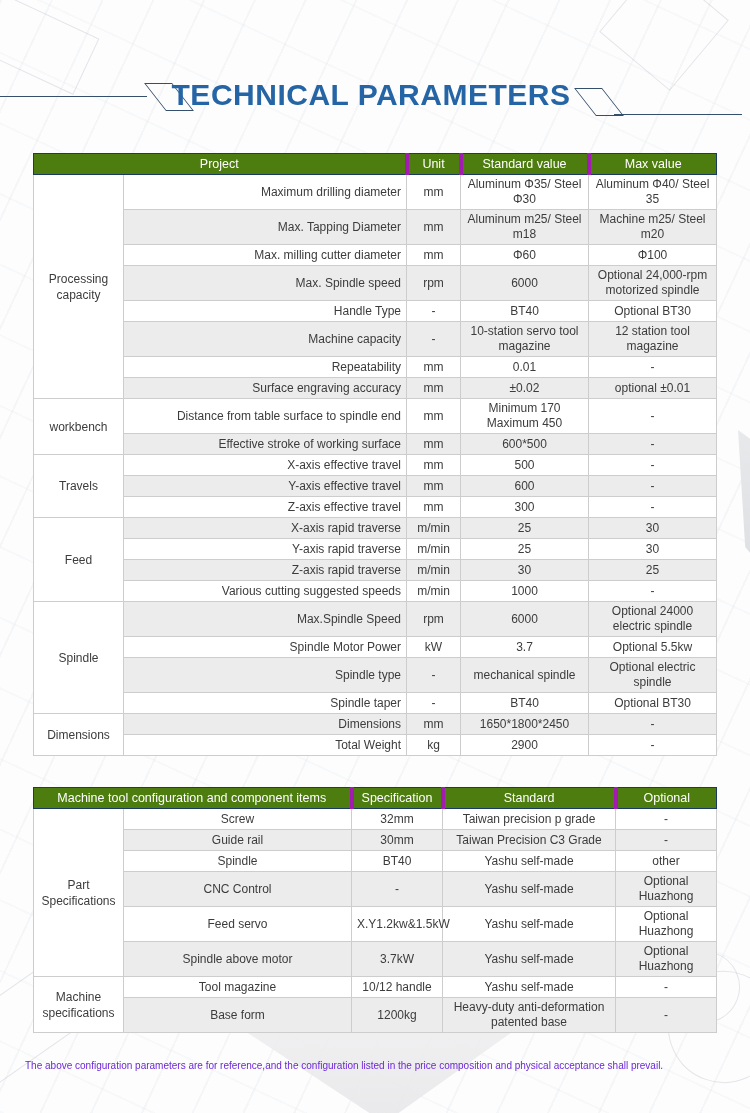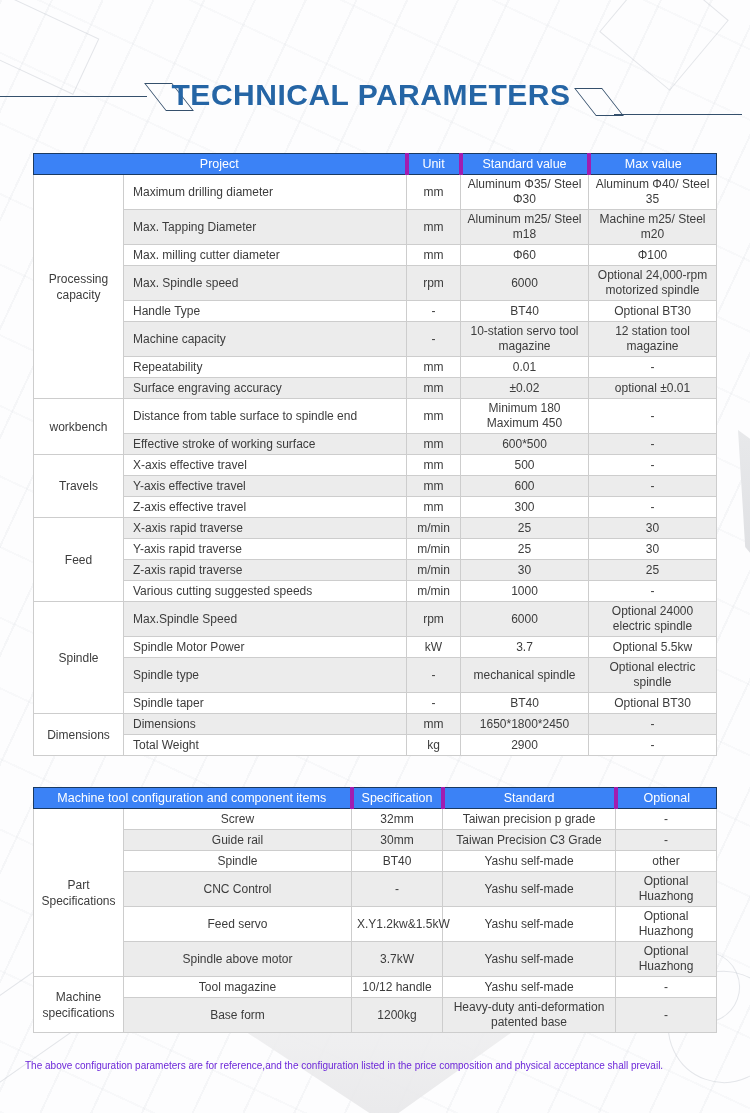--- a/index.html
+++ b/index.html
@@ -57,39 +57,39 @@
   .para.right{left:585px;top:88px;}
   
   table{
     border-collapse:collapse;
     width:683px;margin:0 auto;
     background:#ffffff;
     font-size:12px;
     table-layout:fixed;
   }
   th{
-    background:#3b82f6;color:#ffffff;
+    background:#4d7c0f;color:#ffffff;
     font-weight:normal;font-size:12.5px;
     padding:3px 2px;height:14px;
     border:1px solid #1a3a62;
   }
   th + th{border-left:4px solid #a21caf;}
   td{
     border:1px solid #cdcdcd;
     padding:2px 5px;
     text-align:center;
     height:16px;line-height:15px;
     white-space:pre-line;
     color:#3c3c3c;
   }
   tr.alt td{background:#ececec;}
   td.group-cell{background:#ffffff !important;line-height:16px;}
   tr.group-start td{border-top:1px solid #9d9d9d;}
   table{border:1px solid #b9b9b9;}
-  #table1 td.name-cell{text-align:left;padding-left:9px;}
+  #table1 td.name-cell{text-align:right;padding-left:9px;}
   #table1{margin-top:21px;}
   #table2{margin-top:31px;}
   
   .footnote{
     width:700px;margin:21px auto 0 auto;
     font-size:10px;line-height:23px;color:#6d28d9;
   }
 </style>
 </head>
 <body>
@@ -177,21 +177,21 @@
         <tr class="alt">
           <td class="name-cell">Surface engraving accuracy</td>
           <td>mm</td>
           <td>±0.02</td>
           <td>optional ±0.01</td>
         </tr>
         <tr class="group-start">
           <td rowspan="2" class="group-cell">workbench</td>
           <td class="name-cell">Distance from table surface to spindle end</td>
           <td>mm</td>
-          <td>Minimum 180
+          <td>Minimum 170
 Maximum 450</td>
           <td>-</td>
         </tr>
         <tr class="alt">
           <td class="name-cell">Effective stroke of working surface</td>
           <td>mm</td>
           <td>600*500</td>
           <td>-</td>
         </tr>
         <tr class="group-start">

